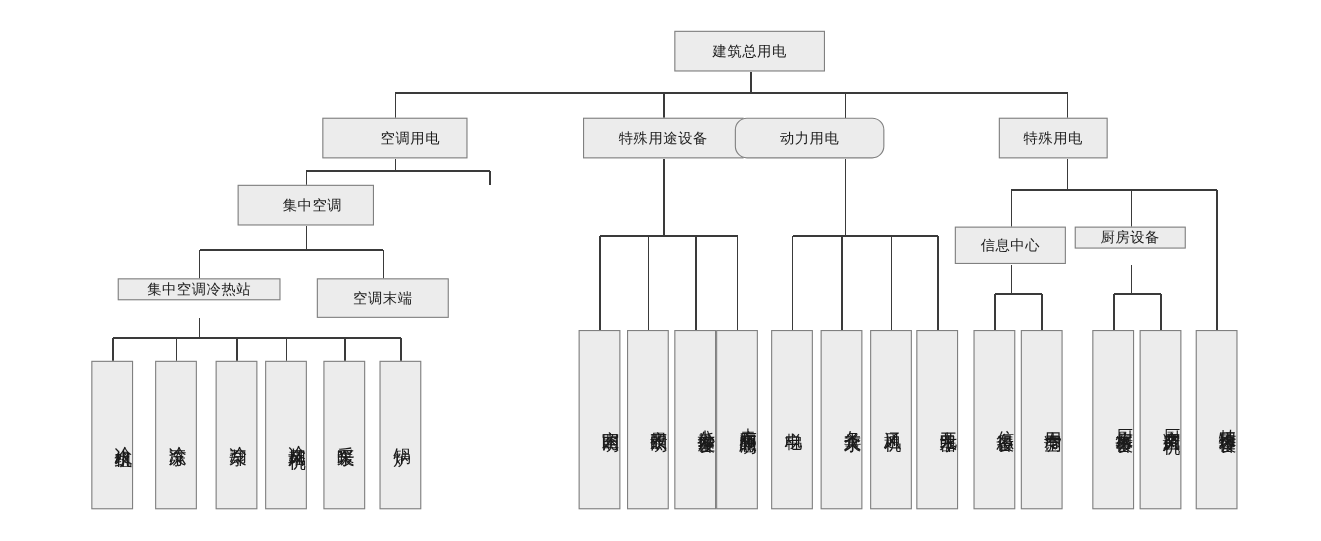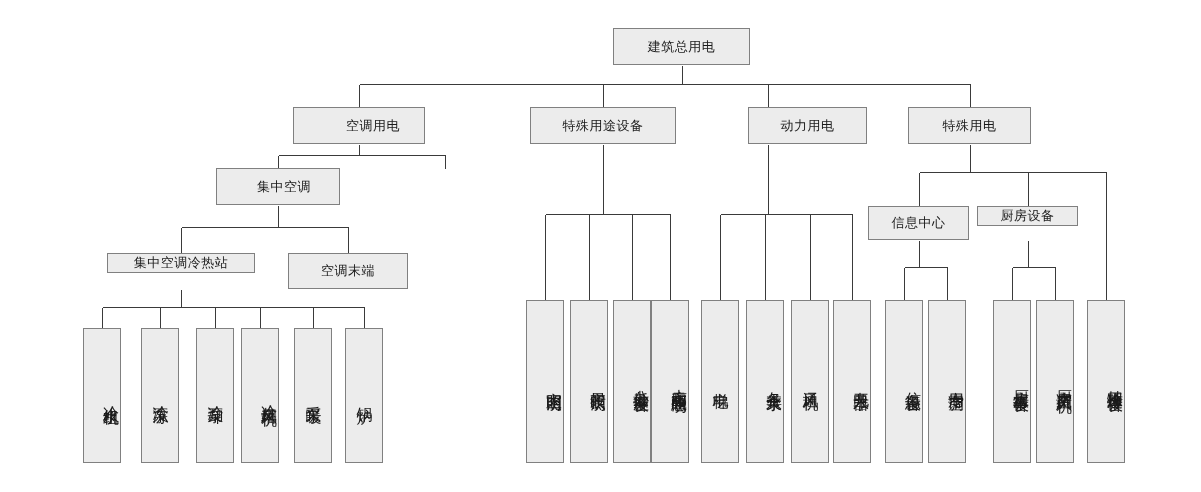--- a/index.html
+++ b/index.html
@@ -80,22 +80,22 @@
       <line x1="904.5" y1="267.5" x2="904.5" y2="300.5" stroke="#3a3a3a" stroke-width="1.4" shape-rendering="crispEdges"></line>
       <line x1="947.5" y1="267.5" x2="947.5" y2="300.5" stroke="#3a3a3a" stroke-width="1.4" shape-rendering="crispEdges"></line>
       <line x1="1028.5" y1="240.5" x2="1028.5" y2="267.5" stroke="#3a3a3a" stroke-width="1.4" shape-rendering="crispEdges"></line>
       <line x1="1012.5" y1="267.5" x2="1055.5" y2="267.5" stroke="#3a3a3a" stroke-width="1.4" shape-rendering="crispEdges"></line>
       <line x1="1012.5" y1="267.5" x2="1012.5" y2="300.5" stroke="#3a3a3a" stroke-width="1.4" shape-rendering="crispEdges"></line>
       <line x1="1055.5" y1="267.5" x2="1055.5" y2="300.5" stroke="#3a3a3a" stroke-width="1.4" shape-rendering="crispEdges"></line>
     </svg>
 <div class="node h" style="left: 613px; top: 28px; width: 137px; height: 37px;">建筑总用电</div>
     <div class="node h" style="left: 293px; top: 107px; width: 132px; height: 37px; padding-left: 28px;">空调用电</div>
     <div class="node h" style="left: 530px; top: 107px; width: 146px; height: 37px;">特殊用途设备</div>
-    <div class="node h" style="left: 748px; top: 107px; width: 119px; height: 37px;">动力用电</div>
-    <div class="node h" style="left: 908px; top: 107px; width: 123px; height: 37px;">特殊用电</div>
+    <div class="node h" style="left: 668px; top: 107px; width: 136px; height: 37px; border-radius: 11px;">动力用电</div>
+    <div class="node h" style="left: 908px; top: 107px; width: 99px; height: 37px;">特殊用电</div>
     <div class="node h" style="left: 216px; top: 168px; width: 124px; height: 37px; padding-left: 12px;">集中空调</div>
     <div class="node h" style="left: 868px; top: 206px; width: 101px; height: 34px;">信息中心</div>
     <div class="node h" style="left: 977px; top: 206px; width: 101px; height: 20px;">厨房设备</div>
     <div class="node h" style="left: 107px; top: 253px; width: 148px; height: 20px;">集中空调冷热站</div>
     <div class="node h" style="left: 288px; top: 253px; width: 120px; height: 36px; text-align: center;">空调末端</div>
     <div class="node v" style="left: 83px; top: 328px; width: 38px; height: 135px;">冷水机组</div>
     <div class="node v c" style="left: 141px; top: 328px; width: 38px; height: 135px;">冷冻泵</div>
     <div class="node v c" style="left: 196px; top: 328px; width: 38px; height: 135px;">冷却泵</div>
     <div class="node v" style="left: 241px; top: 328px; width: 38px; height: 135px;">冷却塔风机</div>
     <div class="node v c" style="left: 294px; top: 328px; width: 38px; height: 135px;">采暖泵</div>

